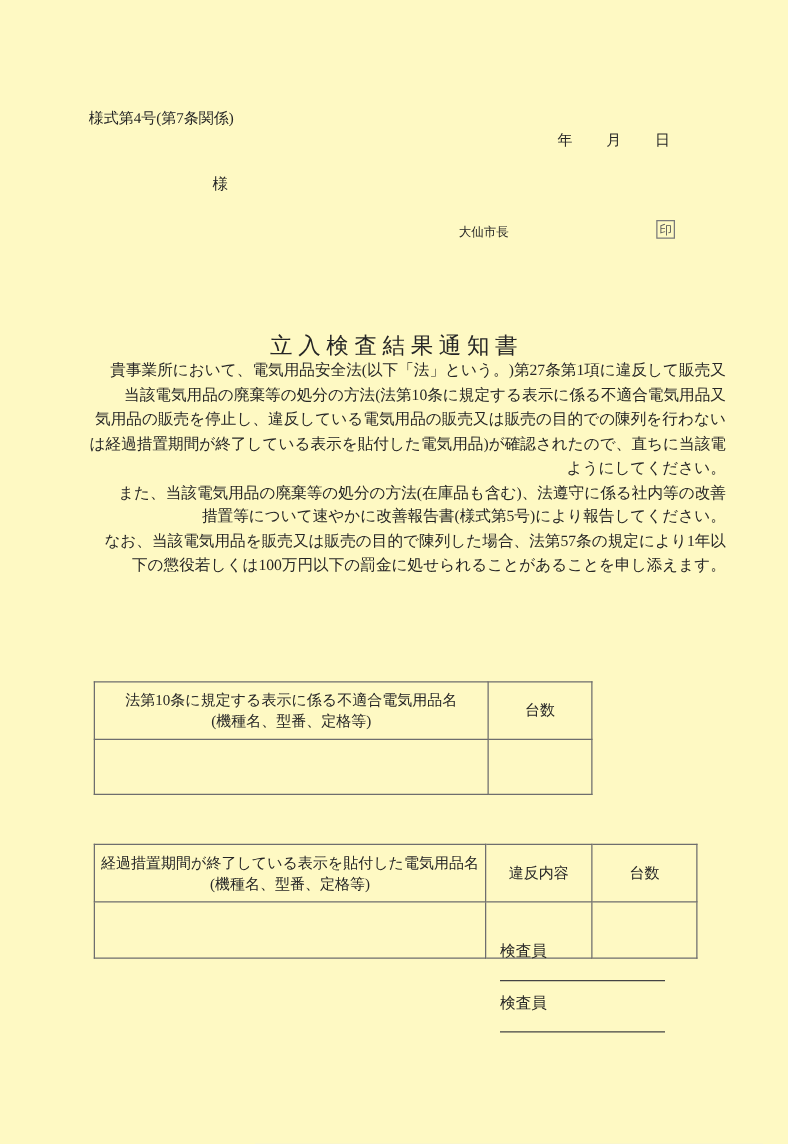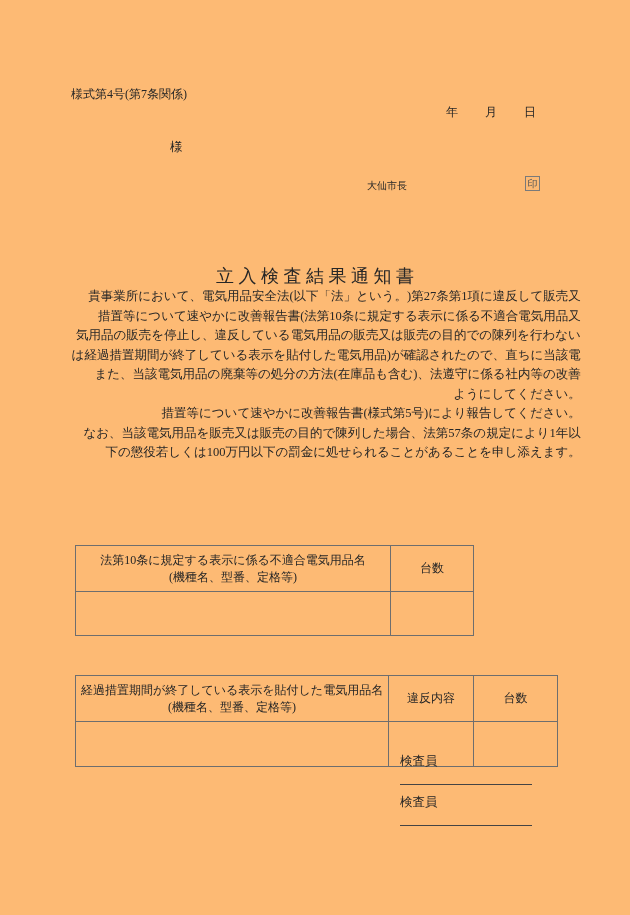--- a/index.html
+++ b/index.html
@@ -1,21 +1,21 @@
 <!DOCTYPE html>
 <html lang="ja"><head>
 <meta charset="utf-8">
 <style>
   html,body { margin:0; padding:0; }
   body { background:#e9e9e9; }
   .page {
     position:relative;
     width:630px; height:915px;
     margin:0 auto;
-    background:#fdba74;
+    background:#fef9c3;
     color:#262626;
     font-family:"Liberation Serif","DejaVu Serif",serif;
     overflow:hidden;
   }
   .form-number { position:absolute; left:71px; top:86px; font-size:12px; white-space:nowrap; }
   .date-row { position:absolute; top:104px; left:446px; display:flex; gap:27px; font-size:12px; }
   .addressee { position:absolute; left:170px; top:139px; font-size:12.5px; }
   .sender { position:absolute; left:367px; top:179px; font-size:10px; white-space:nowrap; }
   .seal-box {
     position:absolute; left:525px; top:176px;
@@ -74,25 +74,25 @@
   <div class="sender">大仙市長</div>
 
   <div class="seal-box">
     <span>印</span>
   </div>
 
   <div class="doc-title">立 入 検 査 結 果 通 知 書</div>
 
   <div class="body-text">
     <div>　貴事業所において、電気用品安全法(以下「法」という。)第27条第1項に違反して販売又</div>
-    <div>措置等について速やかに改善報告書(法第10条に規定する表示に係る不適合電気用品又</div>
+    <div>当該電気用品の廃棄等の処分の方法(法第10条に規定する表示に係る不適合電気用品又</div>
     <div>気用品の販売を停止し、違反している電気用品の販売又は販売の目的での陳列を行わない</div>
     <div>は経過措置期間が終了している表示を貼付した電気用品)が確認されたので、直ちに当該電</div>
+    <div>ようにしてください。</div>
     <div>　また、当該電気用品の廃棄等の処分の方法(在庫品も含む)、法遵守に係る社内等の改善</div>
-    <div>ようにしてください。</div>
     <div>措置等について速やかに改善報告書(様式第5号)により報告してください。</div>
     <div>　なお、当該電気用品を販売又は販売の目的で陳列した場合、法第57条の規定により1年以</div>
     <div>下の懲役若しくは100万円以下の罰金に処せられることがあることを申し添えます。</div>
   </div>
 
   <table class="t1">
     <colgroup>
         <col style="width:315px">
         <col style="width:83px">
       </colgroup>

